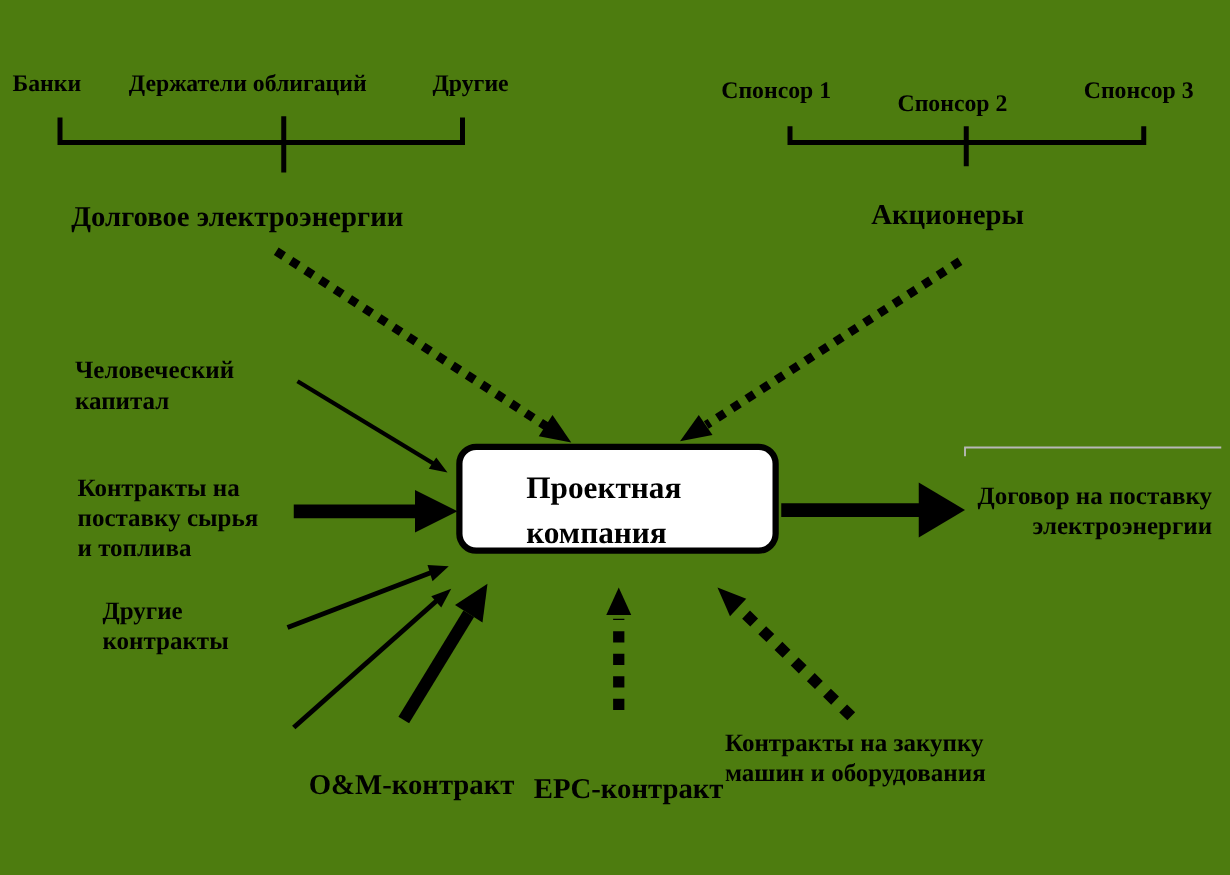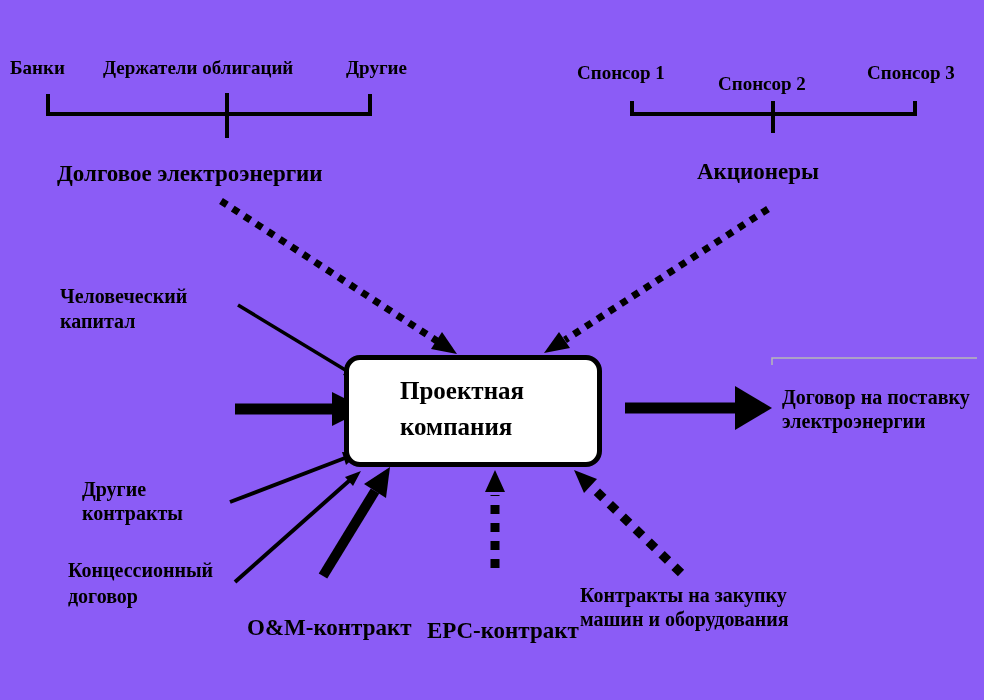--- a/index.html
+++ b/index.html
@@ -1,30 +1,30 @@
 <!DOCTYPE html>
 <html><head>
 <meta charset="utf-8">
 <style>
   html,body{margin:0;padding:0;background:#ffffff;}
   .canvas{
-    position:relative;width:984px;height:700px;background:#8b5cf6;overflow:hidden;
+    position:relative;width:984px;height:700px;background:#4d7c0f;overflow:hidden;
     font-family:"Liberation Serif", serif;color:#000;
   }
   .lines{position:absolute;left:0;top:0;}
   .lbl{
     position:absolute;font-weight:bold;white-space:pre-line;color:#000;
     font-family:"Liberation Serif", serif;
   }
   .fs19{font-size:19px;line-height:23px;}
   .fs20{font-size:20px;line-height:24px;}
   .fs21{font-size:23px;line-height:25px;}
   .fs23{font-size:23px;line-height:27px;}
   .project-box{
-    position:absolute;left:344px;top:355px;width:258px;height:112px;
+    position:absolute;left:365px;top:355px;width:258px;height:88px;
     box-sizing:border-box;border:5px solid #000;border-radius:16px;background:#fff;
   }
   .project-box .box-text{
     font-weight:bold;font-size:25px;line-height:36px;white-space:pre-line;
     padding:13px 0 0 51px;font-family:"Liberation Serif", serif;
   }
 </style>
 </head>
 <body>
 
@@ -100,31 +100,32 @@
   <div class="lbl fs19" style="left:346px;top:56px;">Другие</div>
   <div class="lbl fs23" style="left:57px;top:160px;">Долговое электроэнергии</div>
 
   <div class="lbl fs19" style="left:577px;top:61px;">Спонсор 1</div>
   <div class="lbl fs19" style="left:718px;top:72px;">Спонсор 2</div>
   <div class="lbl fs19" style="left:867px;top:61px;">Спонсор 3</div>
   <div class="lbl fs23" style="left:697px;top:158px;text-align:center;">Акционеры</div>
 
   <div class="lbl fs20" style="left:60px;top:284px;line-height:25px;">Человеческий
 капитал</div>
+  <div class="lbl fs20" style="left:62px;top:379px;">Контракты на
+поставку сырья
+и топлива</div>
   <div class="lbl fs20" style="left:82px;top:477px;">Другие
 контракты</div>
-  <div class="lbl fs20" style="left:68px;top:557px;line-height:26px;">Концессионный
-договор</div>
 
   <div class="lbl fs21" style="left:247px;top:615px;">O&amp;M-контракт</div>
   <div class="lbl fs20" style="left:580px;top:583px;">Контракты на закупку
 машин и оборудования</div>
   <div class="lbl fs21" style="left:427px;top:618px;">EPC-контракт</div>
 
-  <div class="lbl fs20" style="left:782px;top:385px;">Договор на поставку
+  <div class="lbl fs20" style="left:782px;top:385px;text-align:right;">Договор на поставку
 электроэнергии</div>
 
   <div class="project-box">
     <div class="box-text">Проектная
 компания</div>
   </div>
 
 </div>
 
 </body></html>

